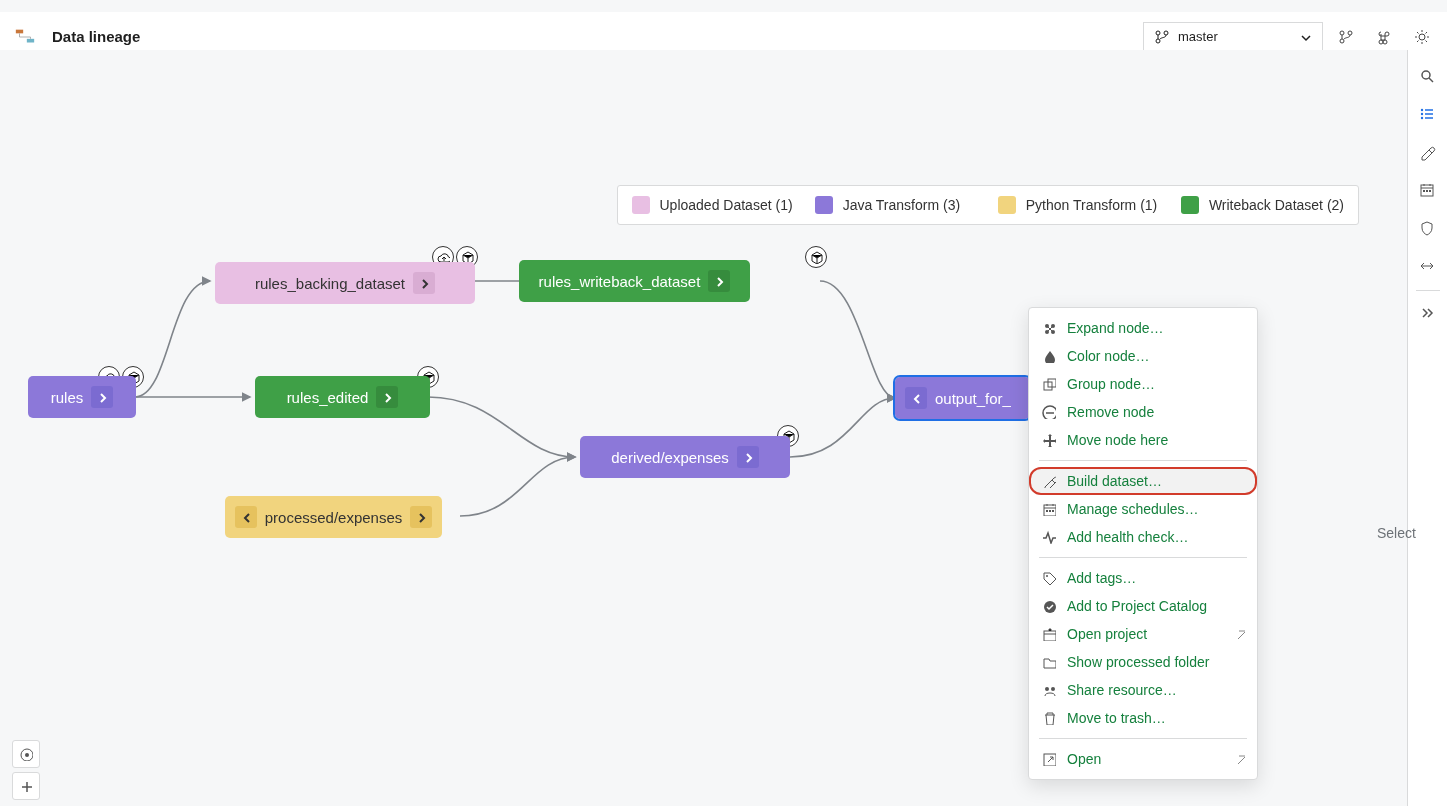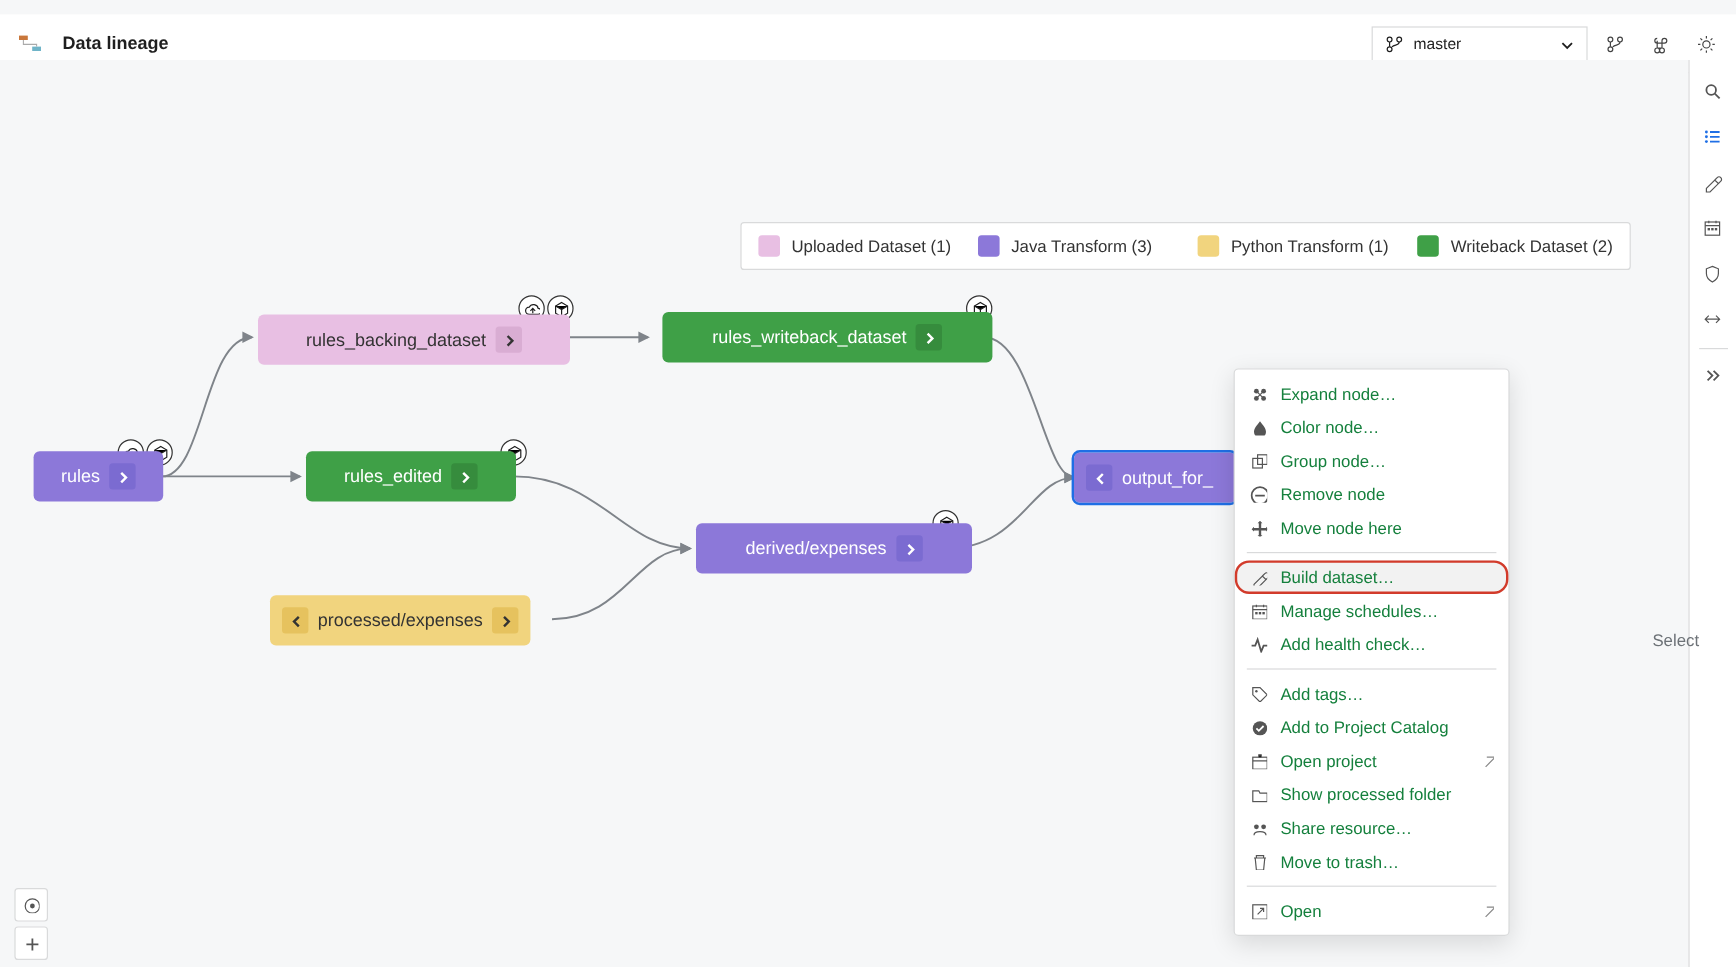--- a/index.html
+++ b/index.html
@@ -596,39 +596,39 @@
 
   <div class="node pink" style="left:215px;top:212px;width:260px">
     <span class="lbl">rules_backing_dataset</span>
     <span class="chev">
         <svg width="14" height="14">
           <use href="#i-chev-r"></use>
         </svg>
       </span>
   </div>
 
-  <div class="node green" style="left:552px;top:210px;width:275px">
+  <div class="node green" style="left:519px;top:210px;width:231px">
     <span class="lbl">rules_writeback_dataset</span>
     <span class="chev">
         <svg width="14" height="14">
           <use href="#i-chev-r"></use>
         </svg>
       </span>
   </div>
 
   <div class="node green" style="left:255px;top:326px;width:175px">
     <span class="lbl">rules_edited</span>
     <span class="chev">
         <svg width="14" height="14">
           <use href="#i-chev-r"></use>
         </svg>
       </span>
   </div>
 
-  <div class="node purple" style="left:580px;top:386px;width:230px">
+  <div class="node purple" style="left:580px;top:386px;width:210px">
     <span class="lbl">derived/expenses</span>
     <span class="chev">
         <svg width="14" height="14">
           <use href="#i-chev-r"></use>
         </svg>
       </span>
   </div>
 
   <div class="node yellow" style="left:225px;top:446px;width:217px">
     <span class="chev">

